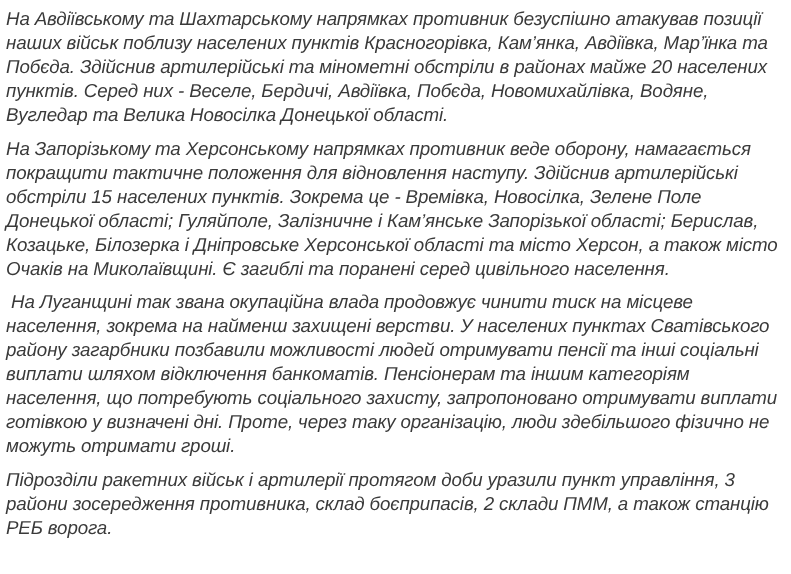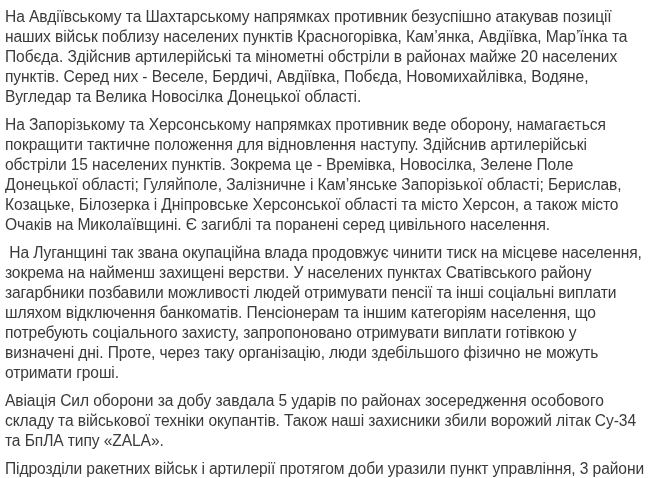--- a/index.html
+++ b/index.html
@@ -19,24 +19,24 @@
     padding: 7px 10px 0 5px;
     font-size: 15.6px;
     line-height: 20px;
     letter-spacing: -0.1px;
     color: #3a3a3a;
   }
   .report p {
     margin: 0 0 8px 0;
     white-space: pre-wrap;
     word-wrap: break-word;
+    font-style: italic;
   }
 </style>
 </head>
 <body>
 
 <div class="report">
   <p>На Авдіївському та Шахтарському напрямках противник безуспішно атакував позиції наших військ поблизу населених пунктів Красногорівка, Кам’янка, Авдіївка, Мар’їнка та Побєда. Здійснив артилерійські та мінометні обстріли в районах майже 20 населених пунктів. Серед них - Веселе, Бердичі, Авдіївка, Побєда, Новомихайлівка, Водяне, Вугледар та Велика Новосілка Донецької області.</p>
   <p>На Запорізькому та Херсонському напрямках противник веде оборону, намагається покращити тактичне положення для відновлення наступу. Здійснив артилерійські обстріли 15 населених пунктів. Зокрема це - Времівка, Новосілка, Зелене Поле Донецької області; Гуляйполе, Залізничне і Кам’янське Запорізької області; Берислав, Козацьке, Білозерка і Дніпровське Херсонської області та місто Херсон, а також місто Очаків на Миколаївщині. Є загиблі та поранені серед цивільного населення.</p>
   <p> На Луганщині так звана окупаційна влада продовжує чинити тиск на місцеве населення, зокрема на найменш захищені верстви. У населених пунктах Сватівського району загарбники позбавили можливості людей отримувати пенсії та інші соціальні виплати шляхом відключення банкоматів. Пенсіонерам та іншим категоріям населення, що потребують соціального захисту, запропоновано отримувати виплати готівкою у визначені дні. Проте, через таку організацію, люди здебільшого фізично не можуть отримати гроші.</p>
-  <p>Авіація Сил оборони за добу завдала 5 ударів по районах зосередження особового складу та військової техніки окупантів. Також наші захисники збили ворожий літак Су-34 та БпЛА типу «ZALA».</p>
   <p>Підрозділи ракетних військ і артилерії протягом доби уразили пункт управління, 3 райони зосередження противника, склад боєприпасів, 2 склади ПММ, а також станцію РЕБ ворога.</p>
 </div>
 
 </body></html>

